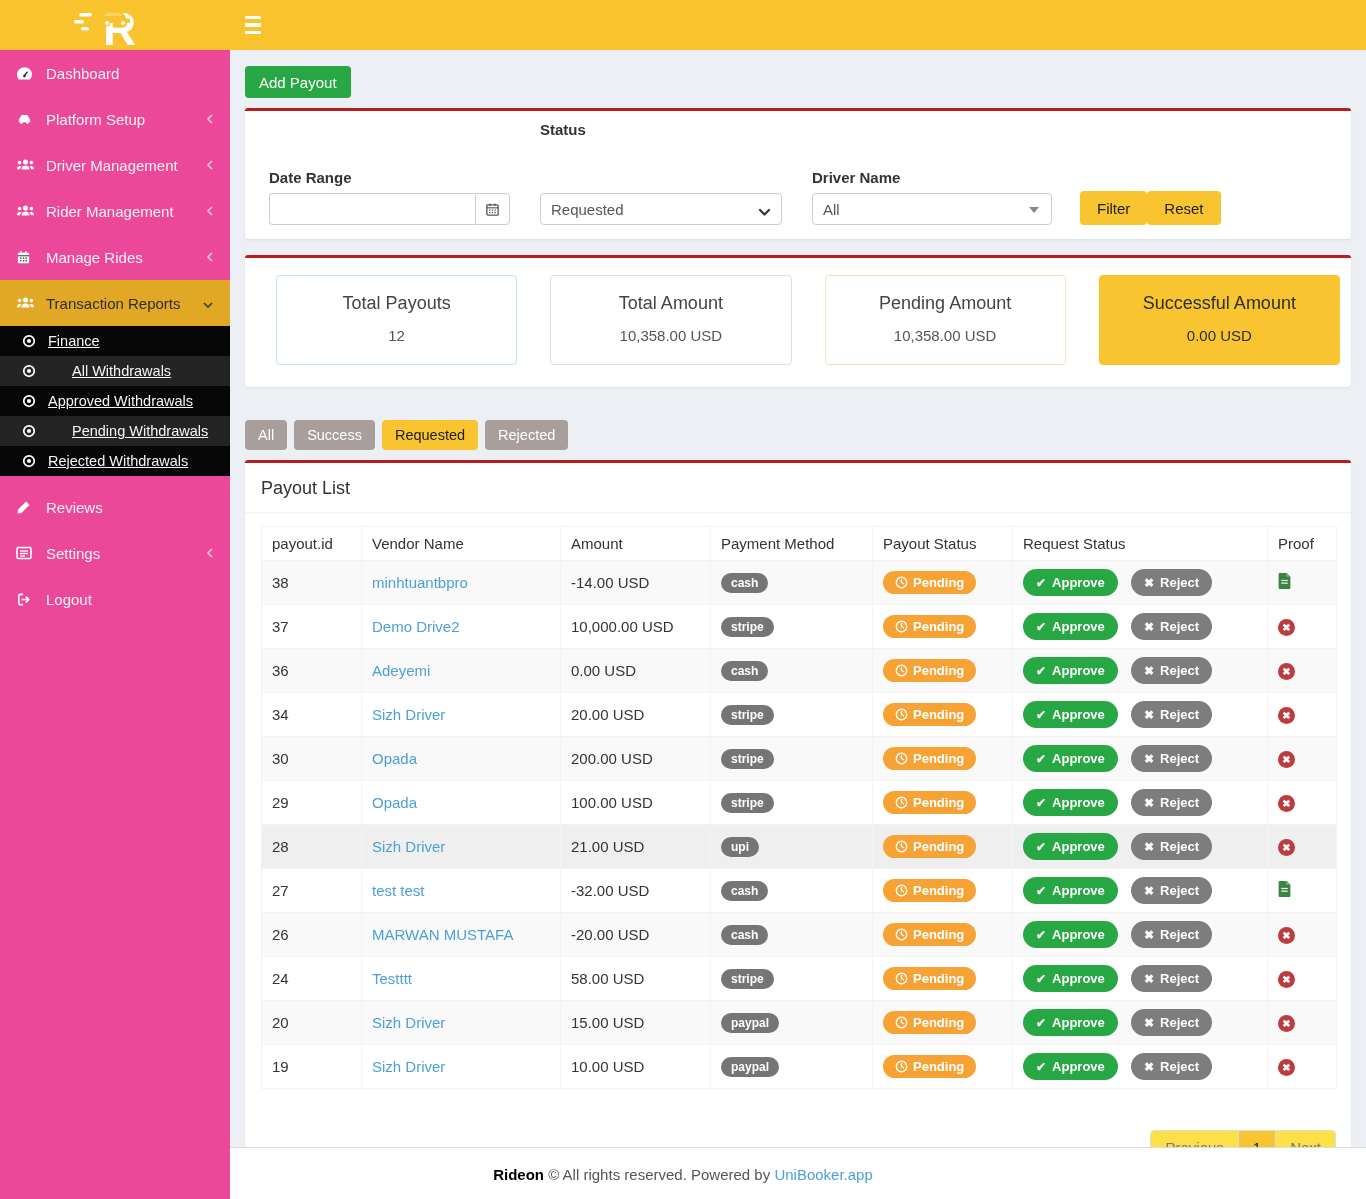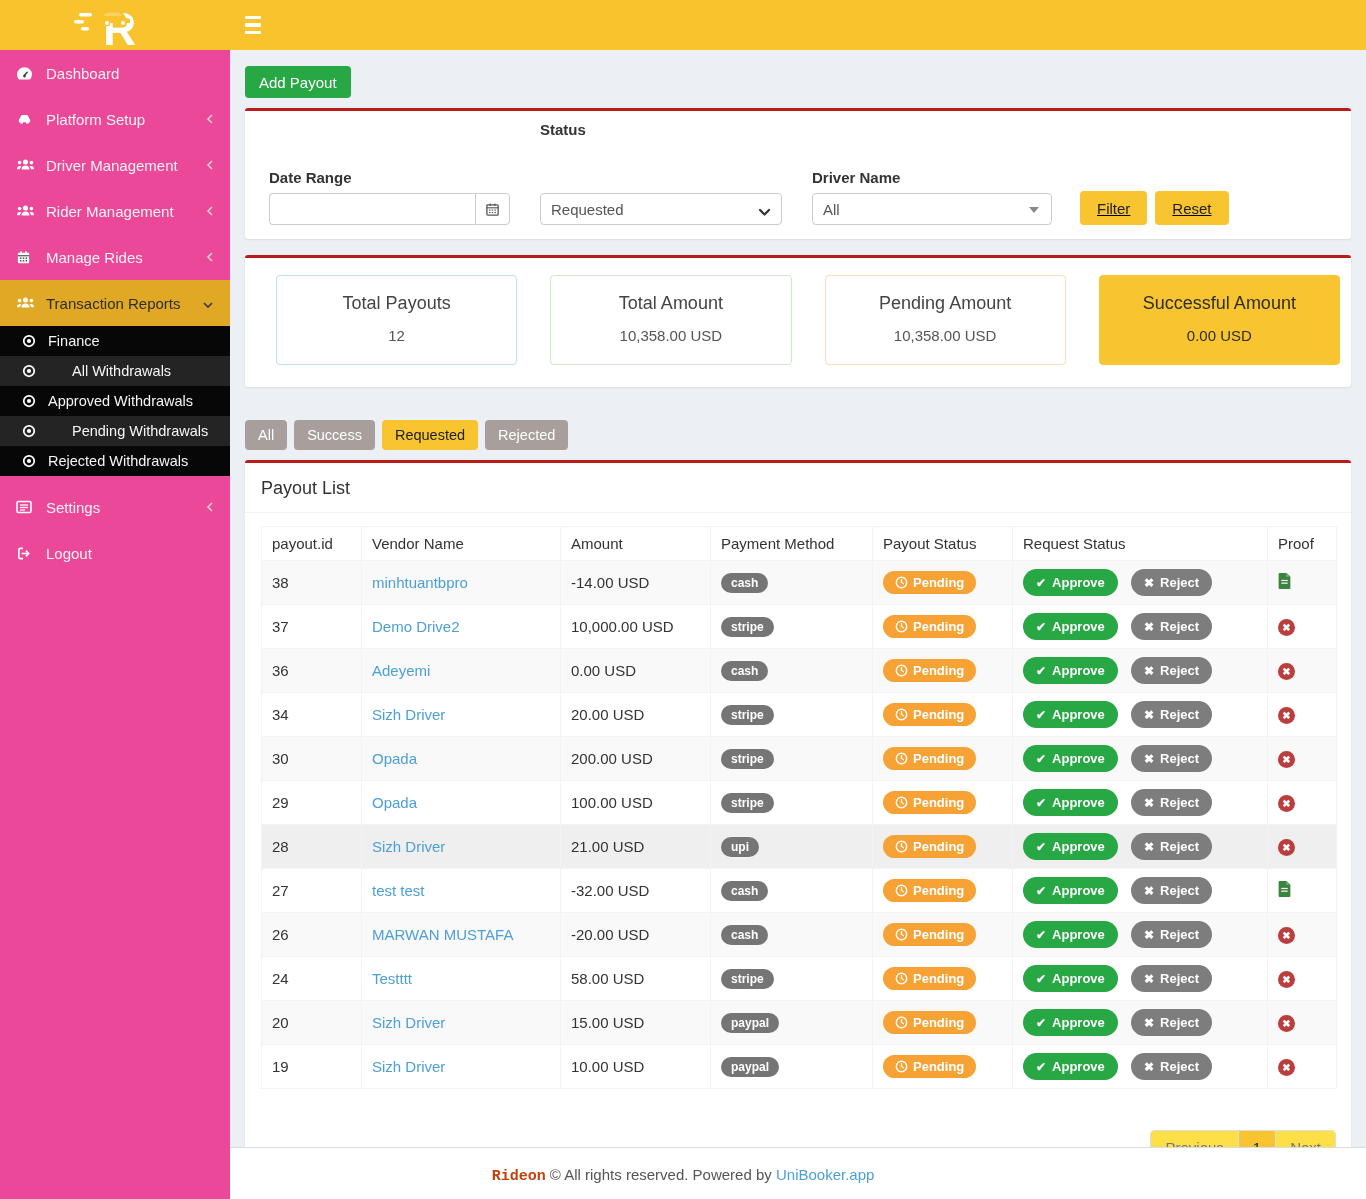--- a/index.html
+++ b/index.html
@@ -14,21 +14,21 @@
 
   
   .sidebar { position:absolute; top:50px; left:0; bottom:0; width:230px; background:#ec4899; z-index:4; }
   .side-item { display:flex; align-items:center; height:46px; padding:0 16px; color:#F2F2F2; font-size:15px; cursor:pointer; }
   .side-item .ic { width:20px; height:16px; margin-right:10px; flex:0 0 20px; display:flex; align-items:center; }
   .side-item .lbl { flex:1; }
   .side-item .chev { color:#CFCFCF; }
   .side-item.active { background:#E0A825; color:#2E2E2E; }
   .side-item.active .chev { color:#3A3A3A; }
   .submenu { background:#0B0B0B; }
-  .sub-item { display:flex; align-items:center; height:30px; padding:0 0 0 22px; color:#F5F5F5; font-size:14.5px; cursor:pointer; background:#070707; }
+  .sub-item { display:flex; align-items:center; height:30px; padding:0 0 0 22px; color:#F5F5F5; font-size:14.5px; cursor:pointer; background:#070707;text-decoration:underline; }
   .sub-item.alt { background:#242424;gap:24px; }
   .sub-item .ic { width:17px; height:15px; margin-right:9px; display:flex; align-items:center; }
   .side-gap { height:8px; }
 
   
   .main { position:absolute; top:50px; left:230px; right:0; height:1097px; background:#ECEFF4; padding:16px 15px 0 15px; overflow:hidden; }
 
   .btn { border:none; cursor:pointer; font-family:"Liberation Sans", sans-serif; }
   .btn-green { background:#28A745; color:#fff; font-size:15px; padding:0 14px; height:32px; border-radius:4px; }
   .btn-yellow { background:#F8C430; color:#212121; font-size:15px; padding:0 17px; height:34px; border-radius:4px; }
@@ -39,21 +39,21 @@
   .filter-card { margin-top:10px; padding:10px 24px 14px 24px; display:flex; align-items:flex-end; }
   .fgroup { display:flex; flex-direction:column; }
   .fgroup label { font-size:15px; font-weight:bold; color:#333; margin-bottom:7px; }
   .date-group { display:flex; width:241px; }
   .date-input { width:206px; height:32px; border:1px solid #CCC; border-right:none; border-radius:4px 0 0 4px; padding:0 8px; font-size:15px; color:#555; outline:none; background:#fff; }
   .date-addon { width:35px; height:32px; border:1px solid #CCC; border-radius:0 4px 4px 0; background:#fff; display:flex; align-items:center; justify-content:center; cursor:pointer; }
   .sel { position:relative; width:242px; height:32px; border:1px solid #CCC; border-radius:4px; background:#fff; display:flex; align-items:center; padding:0 10px; font-size:15px; color:#555; cursor:pointer; }
   .sel .caret-bold { position:absolute; right:10px; top:9px; }
   .sel2 { width:240px; }
   .sel2 .tri { position:absolute; right:12px; top:13px; width:0; height:0; border-left:5px solid transparent; border-right:5px solid transparent; border-top:6px solid #888; }
-  .fbtns { margin-left:28px; display:flex; gap:8px; padding-bottom:0;text-decoration:underline; }
+  .fbtns { margin-left:28px; display:flex; gap:0; padding-bottom:0; }
 
   
   .summary-card { margin-top:16px; padding:17px 11px 22px 11px; display:flex; gap:33px; }
   .stat { flex:1; height:90px; border:1px solid #DDD; border-radius:4px; background:#fff; text-align:center; padding-top:17px; }
   .stat .t { font-size:18px; color:#444; }
   .stat .v { font-size:15px; color:#555; margin-top:13px; }
   .stat.info { border-color:#BDE3EE;margin-left:20px; }
   .stat.success { border-color:#CFE8C8; }
   .stat.warning { border-color:#F5DFBE; }
   .stat.solid { background:#F8C430; border-color:#F8C430; }
@@ -85,21 +85,21 @@
 
   
   .pagination-wrap { text-align:right; margin:41px 15px 0 0; }
   .pagination { display:inline-flex; border:1px solid #DDD; border-radius:4px; overflow:hidden; }
   .pg { padding:8px 14px; font-size:15px; color:#777; background:#fde047; cursor:pointer; }
   .pg + .pg { border-left:1px solid #DDD; }
   .pg.current { background:#F8C430; color:#212121; }
 
   
   .footer { position:absolute; left:0; right:0; bottom:0; height:52px; background:#fff; border-top:1px solid #D9DDE3; text-align:center; padding-top:18px; font-size:15px; color:#555; z-index:1; }
-  .footer b { color:#c2410c;font-family:Liberation Mono, monospace; }
+  .footer b { color:#000000; }
 </style>
 </head>
 <body>
 
 <div class="page">
 
   <div class="topbar">
     <div class="logo-wrap">
       <svg width="92" height="46" viewBox="0 0 92 46">
         <rect x="10" y="11" width="13" height="3.6" rx="1.8" fill="#fff"></rect>
@@ -274,20 +274,28 @@
             <svg width="14" height="14" viewBox="0 0 16 16">
               <circle cx="8" cy="8" r="6" fill="none" stroke="#fff" stroke-width="2"></circle>
               <circle cx="8" cy="8" r="2.4" fill="#fff"></circle>
             </svg>
           </span>
         <span>Rejected Withdrawals</span>
       </div>
     </div>
 
     <div class="side-gap"></div>
+    <div class="side-item">
+      <span class="ic">
+        <svg width="15" height="15" viewBox="0 0 16 16">
+            <path d="M10.8 1.6l3.6 3.6-8.6 8.6L1.6 14.4l.6-4.2z" fill="#fff"></path>
+          </svg>
+      </span>
+      <span class="lbl">Reviews</span>
+    </div>
     <div class="side-item">
       <span class="ic">
         <svg width="16" height="14" viewBox="0 0 16 14">
             <rect x="1" y="1.5" width="14" height="11" rx="1.5" fill="none" stroke="#fff" stroke-width="1.6"></rect>
             <line x1="4" y1="5" x2="12" y2="5" stroke="#fff" stroke-width="1.3"></line>
             <line x1="4" y1="7.5" x2="12" y2="7.5" stroke="#fff" stroke-width="1.3"></line>
             <line x1="4" y1="10" x2="9" y2="10" stroke="#fff" stroke-width="1.3"></line>
           </svg>
       </span>
       <span class="lbl">Settings</span>

